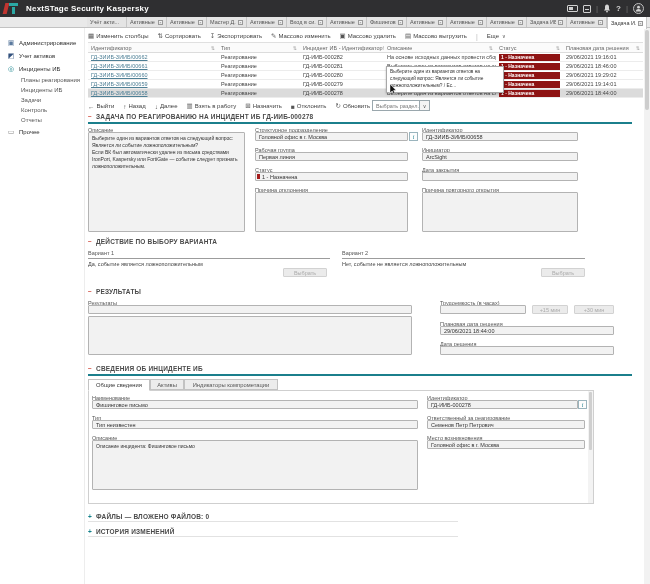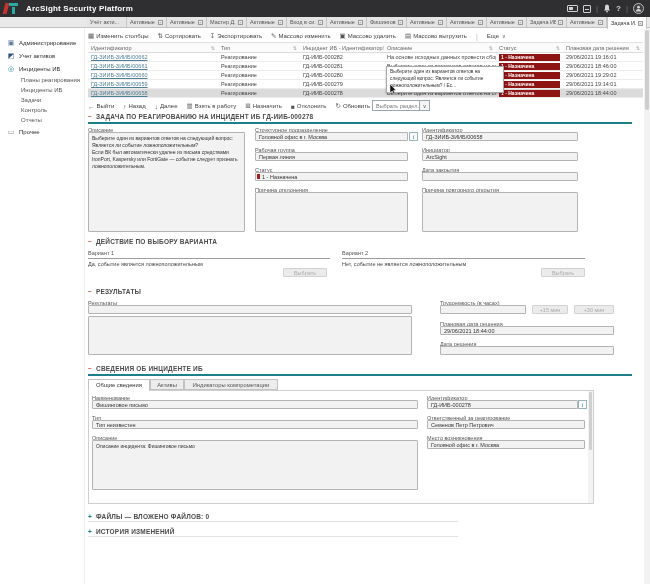--- a/index.html
+++ b/index.html
@@ -83,21 +83,21 @@
 </style>
 </head>
 <body>
 
 <div id="header">
   <div id="logo">
       <span class="l-red"></span>
       <span class="l-t1"></span>
       <span class="l-t2"></span>
     </div>
-  <div id="app-title">ArcSight Security Platform</div>
+  <div id="app-title">NextSTage Security Kaspersky</div>
   <div id="header-right">
     <span class="icon-screens"></span>
     <span class="icon-panel"></span>
     <span class="hsep">|</span>
     <svg width="8" height="9" viewBox="0 0 8 9">
         <path d="M4 .5C2.6.5 2 1.7 2 3v2L1 6.4h6L6 5V3C6 1.7 5.4.5 4 .5z" fill="#d5d5d5"></path>
         <circle cx="4" cy="7.6" r=".9" fill="#d5d5d5"></circle>
       </svg>
     <span class="help-q">?</span>
     <span class="hsep">|</span>

